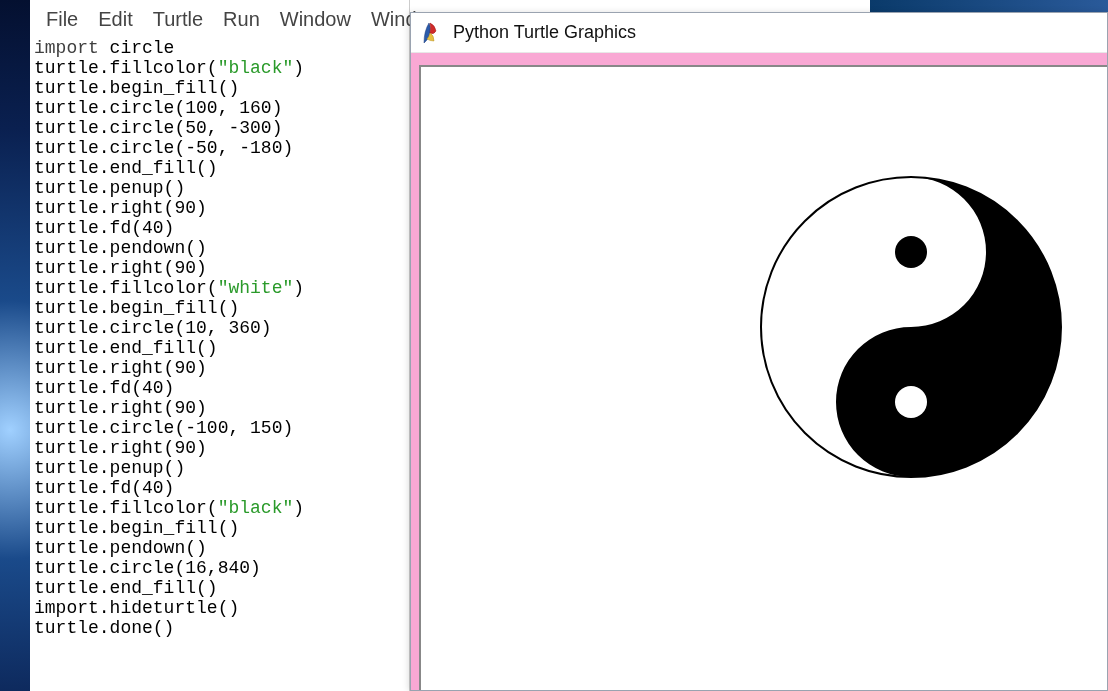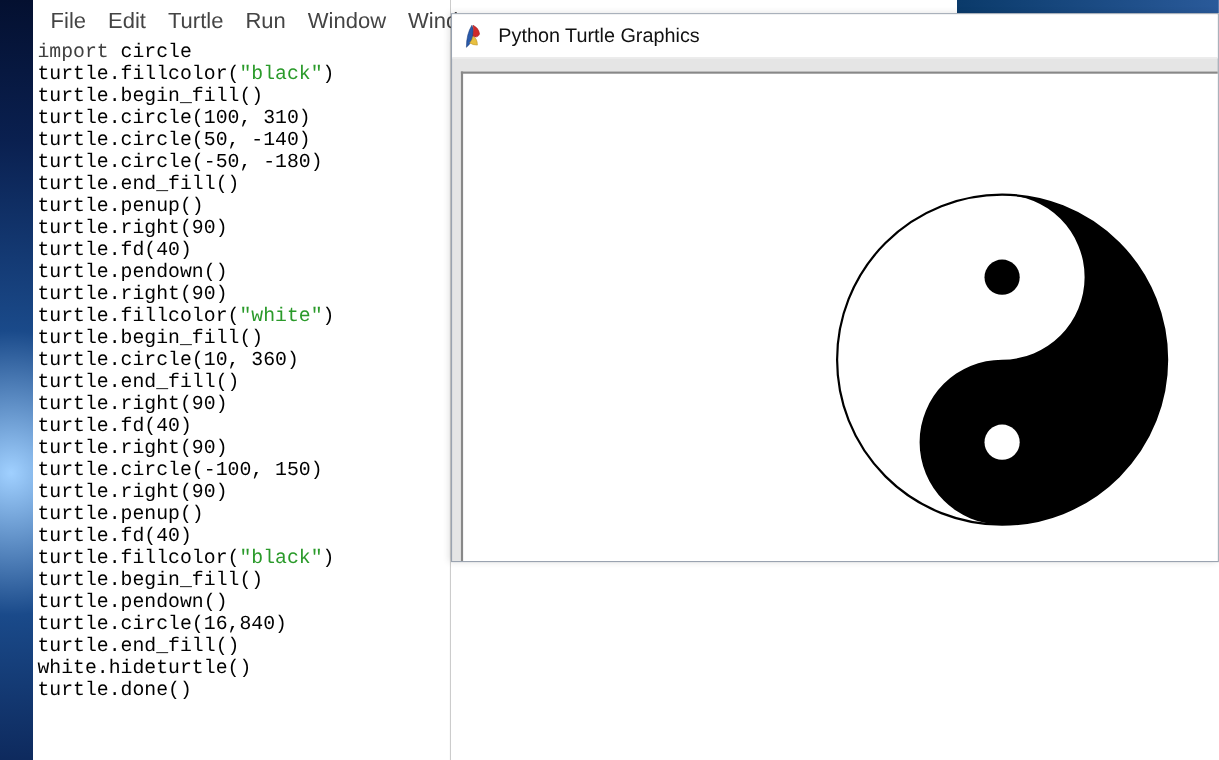--- a/index.html
+++ b/index.html
@@ -52,22 +52,22 @@
     font-size: 18px;
     line-height: 20px;
     white-space: pre;
     color: #000;
   }
   .kw-import { color: #404040; }
   .str-green { color: #2a9a2a; }
   .turtle-window {
     position: absolute;
     top: 12px; left: 410px;
-    width: 698px; height: 499px;
-    background: #e5e5e5;
+    width: 698px; height: 679px;
+    background: #f9a8d4;
     border: 1px solid #9aa3b0;
     box-shadow: -2px 0 6px rgba(0,0,0,0.12);
     z-index: 2;
   }
   .turtle-titlebar {
     height: 40px;
     display: flex;
     align-items: center;
     padding-left: 10px;
     background: #fff;
@@ -111,22 +111,22 @@
     <div class="menu-item">File</div>
     <div class="menu-item">Edit</div>
     <div class="menu-item">Turtle</div>
     <div class="menu-item">Run</div>
     <div class="menu-item">Window</div>
     <div class="menu-item">Window</div>
   </div>
   <div class="code-area" id="code-area"><span class="kw-import">import</span><span> circle</span>
 <span>turtle.fillcolor(</span><span class="str-green">"black"</span><span>)</span>
 <span>turtle.begin_fill()</span>
-<span>turtle.circle(100, 310)</span>
-<span>turtle.circle(50, -140)</span>
+<span>turtle.circle(100, 160)</span>
+<span>turtle.circle(50, -300)</span>
 <span>turtle.circle(-50, -180)</span>
 <span>turtle.end_fill()</span>
 <span>turtle.penup()</span>
 <span>turtle.right(90)</span>
 <span>turtle.fd(40)</span>
 <span>turtle.pendown()</span>
 <span>turtle.right(90)</span>
 <span>turtle.fillcolor(</span><span class="str-green">"white"</span><span>)</span>
 <span>turtle.begin_fill()</span>
 <span>turtle.circle(10, 360)</span>
@@ -136,21 +136,21 @@
 <span>turtle.right(90)</span>
 <span>turtle.circle(-100, 150)</span>
 <span>turtle.right(90)</span>
 <span>turtle.penup()</span>
 <span>turtle.fd(40)</span>
 <span>turtle.fillcolor(</span><span class="str-green">"black"</span><span>)</span>
 <span>turtle.begin_fill()</span>
 <span>turtle.pendown()</span>
 <span>turtle.circle(16,840)</span>
 <span>turtle.end_fill()</span>
-<span>white.hideturtle()</span>
+<span>import.hideturtle()</span>
 <span>turtle.done()</span>
 </div>
 </div>
 
 <div class="turtle-window">
   <div class="turtle-titlebar">
     <svg class="tk-icon" viewBox="0 0 18 24">
       <path d="M3 22 Q 3 10 8 2 Q 10 6 9 12 Q 8 18 3 22 Z" fill="#2a5aaa" stroke="#1a3a7a" stroke-width="0.5"></path>
       <path d="M9 2 Q 14 4 15 10 Q 13 14 9 12 Q 10 6 9 2 Z" fill="#d02a2a" stroke="#a01a1a" stroke-width="0.5"></path>
       <path d="M9 12 Q 13 14 13 20 Q 9 20 6 18 Q 8 16 9 12 Z" fill="#e8c040" stroke="#b89020" stroke-width="0.5"></path>

